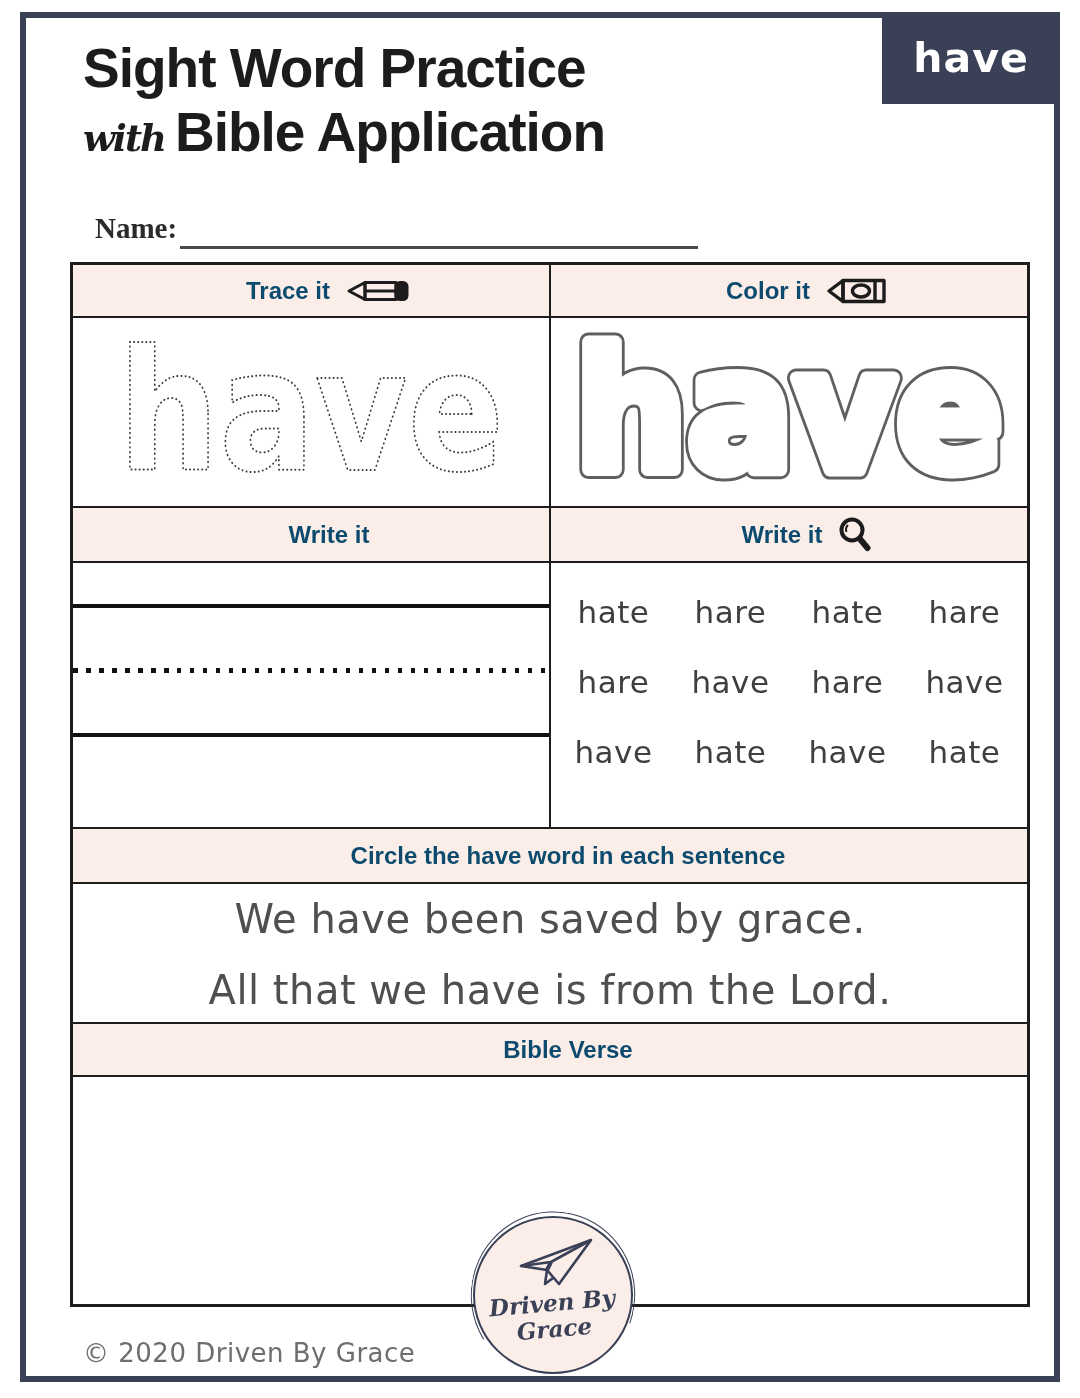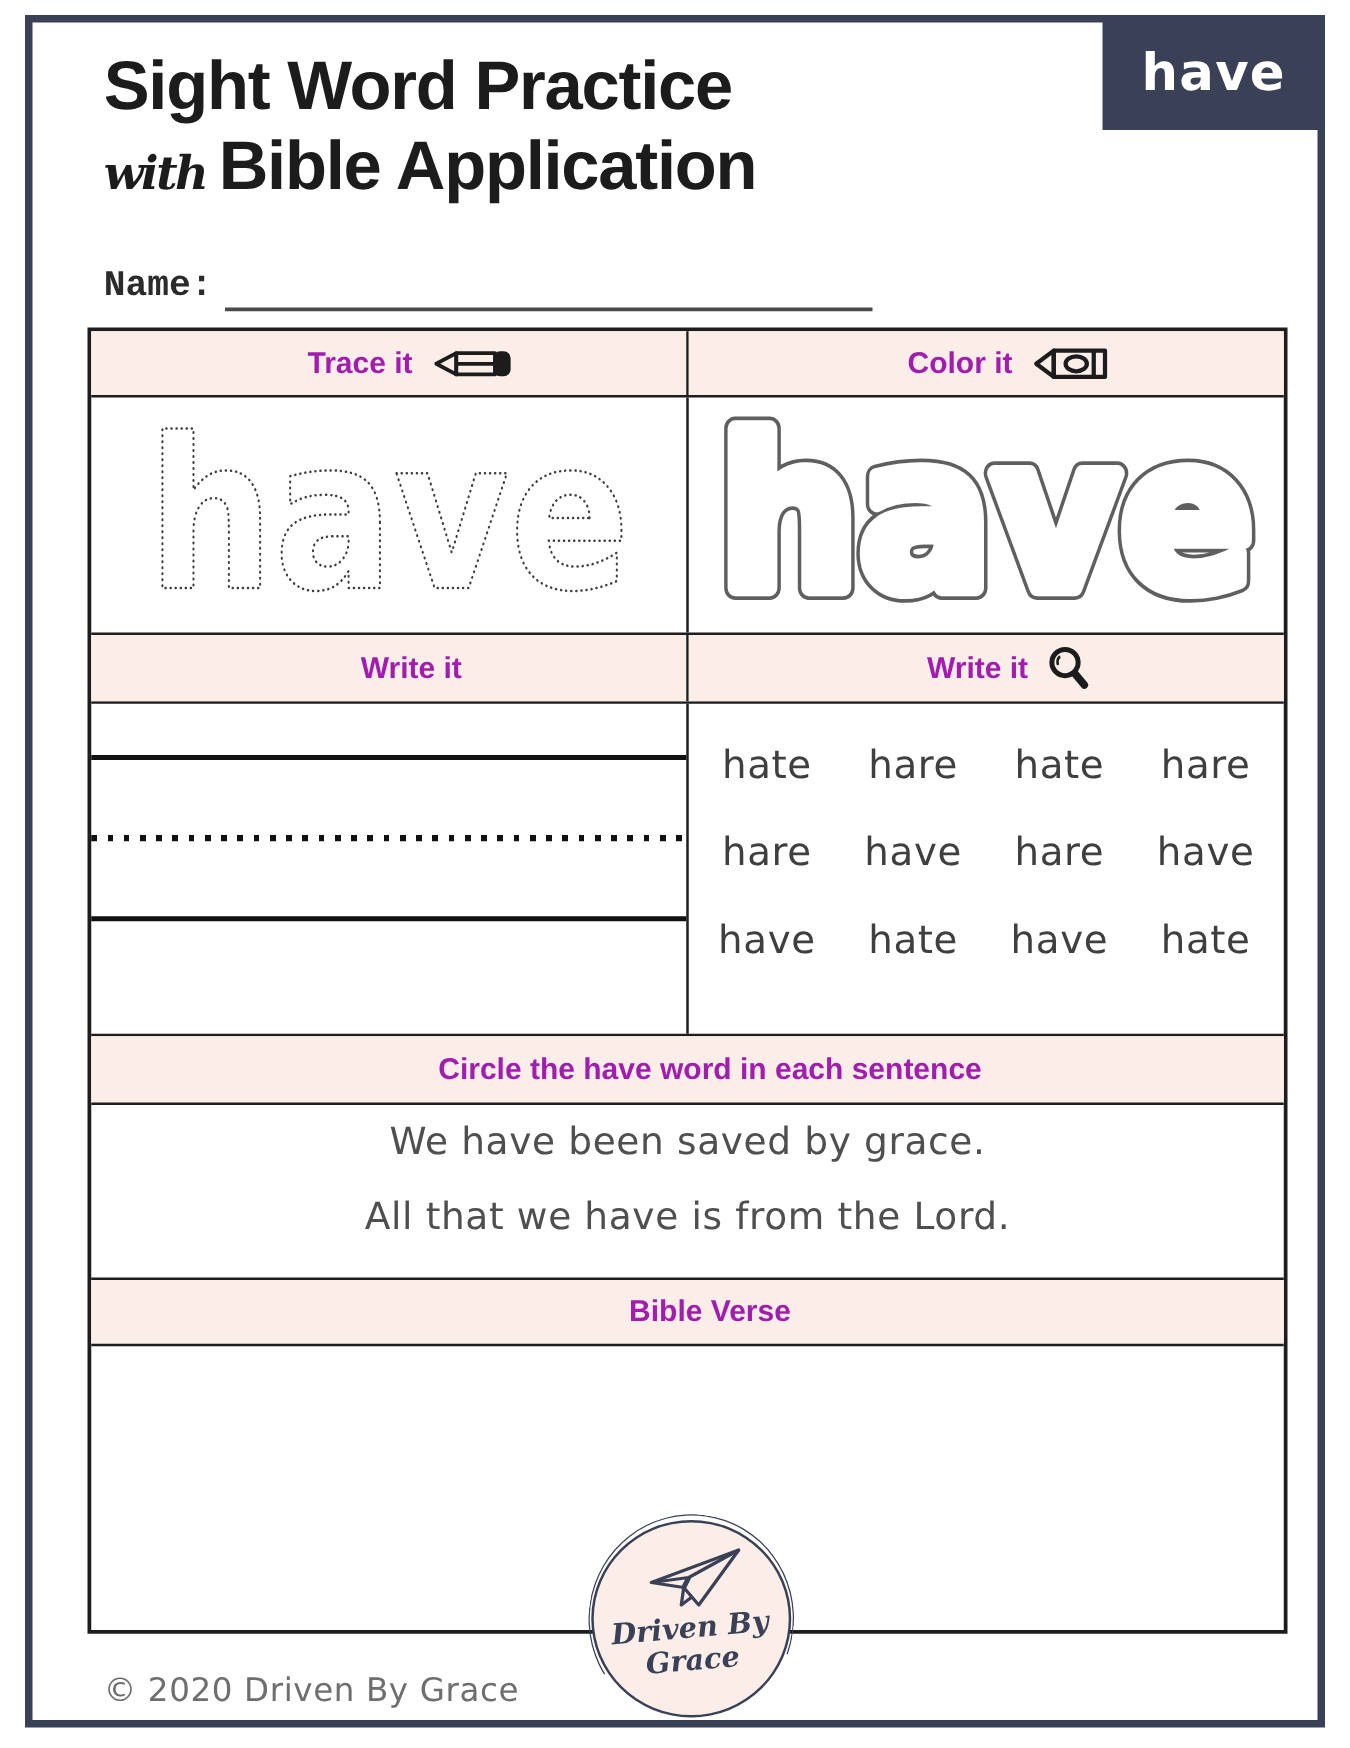--- a/index.html
+++ b/index.html
@@ -16,36 +16,36 @@
 
   
   .title { left:83px; top:36px; color:#1c1c1c;
            font-family:"Liberation Sans", sans-serif; }
   .title .l1 { font-size:55px; font-weight:800; letter-spacing:-1px; line-height:64px; }
   .title .l2 { font-size:55px; font-weight:800; letter-spacing:-1px; line-height:64px; }
   .title .script { font-family:"DejaVu Serif", serif; font-style:italic;
                    font-weight:bold; font-size:37px; letter-spacing:-2px; margin-right:10px; }
 
   
-  .name-label { left:83px; top:212px; font-size:29px; font-weight:bold; color:#2b2b2b;
-                font-family:Liberation Mono, monospace; }
+  .name-label { left:95px; top:212px; font-size:29px; font-weight:bold; color:#2b2b2b;
+                font-family:Liberation Serif, serif; }
   .name-line { left:180px; top:246px; width:518px; height:3px; background:#4a4a4a; }
 
   
   .sheet { left:70px; top:262px; width:960px; height:1045px;
            border:3px solid #1d1d1d; background:#fff;
            display:flex; flex-direction:column; }
   .row { display:flex; width:100%; }
   .rule { border-bottom:2.5px solid #1d1d1d; }
   .cell-l { width:478px; border-right:2.5px solid #1d1d1d; position:relative; }
   .cell-r { flex:1; position:relative; }
   .hdr { background:#fbeee9; display:flex; align-items:center; justify-content:center;
          gap:16px; }
   .hdr .txt { font-family:"Liberation Sans", sans-serif; font-weight:bold;
-              font-size:24px; color:#a21caf;margin-left:36px; }
+              font-size:24px; color:#0c4a6e;margin-left:36px; }
   .h53 { height:53px; } .h190 { height:190px; } .h55 { height:55px; }
   .h230 { height:266px; } .h140 { height:140px; } .grow { flex:1; }
 
   
   svg.wordbox { display:block; margin:0 auto; overflow:visible; }
   .trace-word { font-family:"DejaVu Sans", sans-serif; font-weight:bold;
                 font-size:168px; fill:none; stroke:#3d3d3d; stroke-width:2;
                 stroke-dasharray:0.4 4.4; stroke-linecap:round; }
   .bubble-back  { font-family:"DejaVu Sans", sans-serif; font-weight:bold;
                   font-size:168px; fill:#ffffff; stroke:#5f5f5f; stroke-width:19;
@@ -61,21 +61,21 @@
 
   
   .find-grid { position:absolute; inset:14px 4px 40px 4px;
                display:grid; grid-template-columns:repeat(4,1fr);
                grid-template-rows:repeat(3,1fr); align-items:center; justify-items:center; }
   .find-grid span { font-size:31px; color:#3f3f3f; letter-spacing:0.5px; }
 
   
   .sentences { width:100%; display:flex; flex-direction:column; align-items:center;
                padding-top:12px; gap:25px; }
-  .sentences div { font-size:30px; color:#4f4f4f; letter-spacing:0.5px; }
+  .sentences div { font-size:40px; color:#4f4f4f; letter-spacing:0.5px; }
 
   
   .verse { width:100%; text-align:center; padding-top:17px;
            font-size:29px; color:#4f4f4f; line-height:39px; letter-spacing:0.3px; }
   .verse .kw { font-weight:bold; color:#2b2b2b; text-decoration:underline;
                text-decoration-thickness:3px; text-underline-offset:6px; }
 
   
   .logo { left:473px; top:1216px; width:160px; height:158px; z-index:6;
           background:#fbeee9; border:2.5px solid #3a4157; border-radius:50%;

